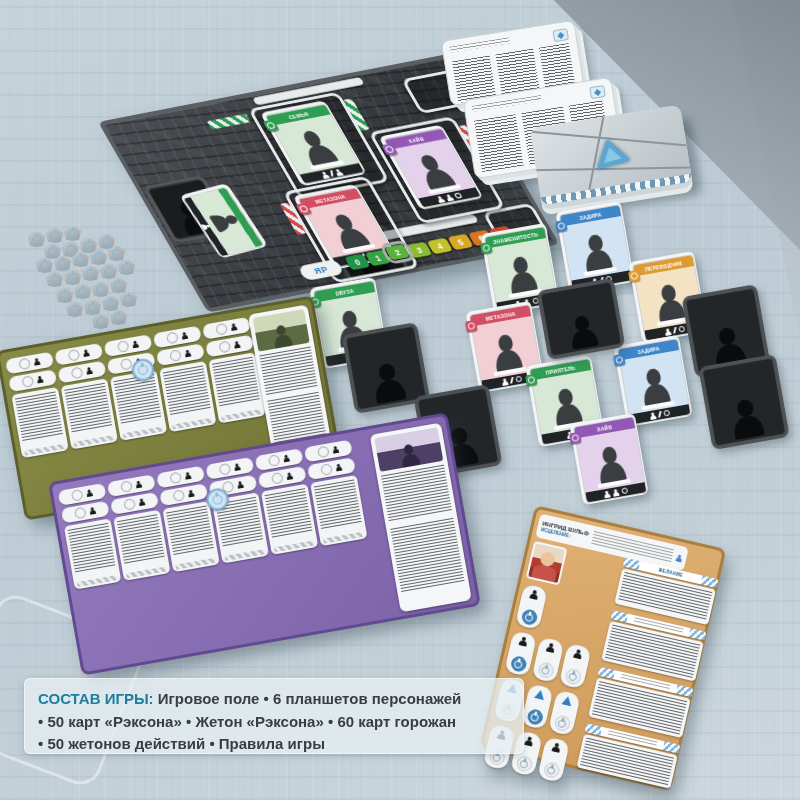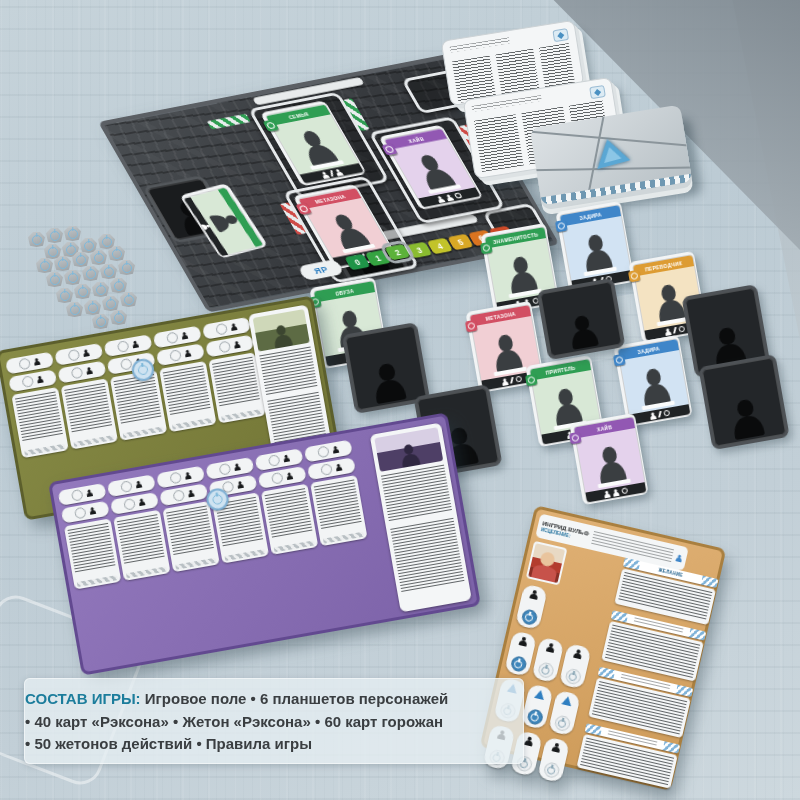--- a/index.html
+++ b/index.html
@@ -183,22 +183,22 @@
   .osech{height:9px;border-radius:3px;background:#fff;display:flex;align-items:center;justify-content:center;
     font-size:4.5px;font-weight:bold;color:#1f5f8a;letter-spacing:.3px;position:relative;overflow:hidden;
     box-shadow:0 1px 1px rgba(0,0,0,.3);}
   .osech::before,.osech::after{content:'';position:absolute;top:0;bottom:0;width:16px;
     background:repeating-linear-gradient(125deg,#7fb3d9 0 2.5px,#fff 2.5px 5px);}
   .osech::before{left:0;} .osech::after{right:0;}
   .osecb{margin-top:2px;background:#f4f6f7;border-radius:4px;padding:3px;box-sizing:border-box;
     box-shadow:0 1px 2px rgba(0,0,0,.3);}
 
   
-  .banner{position:absolute;left:24px;top:678px;width:500px;height:86px;
-    background:rgba(230,238,242,.78);border-radius:6px;padding:10px 1px;box-sizing:border-box;
+  .banner{position:absolute;left:24px;top:678px;width:500px;height:76px;
+    background:rgba(230,238,242,.78);border-radius:6px;padding:10px 14px;box-sizing:border-box;
     box-shadow:0 2px 6px rgba(60,80,90,.25), inset 0 0 0 1px rgba(255,255,255,.5);}
   .banner p{margin:0;font-size:15px;font-weight:bold;color:#3a3e41;line-height:1.5;}
   .blabel{color:#1c7d9c;}
 </style>
 </head>
 <body>
 
 <div class="bgtex"></div>
 <div class="corner-shadow2"></div>
 <div class="corner-shadow"></div>
@@ -834,15 +834,15 @@
         <span class="ftl" style="width:50px;height:5px;"></span>
       </div>
     <div class="osecb">
         <div class="ft" style="width:100%;height:28px;"></div>
       </div>
   </div>
 </div>
 
 <div class="banner">
   <p><span class="blabel">СОСТАВ ИГРЫ:</span> <span>Игровое поле  •  6 планшетов персонажей</span></p>
-  <p>•  40 карт «Рэксона»  •  Жетон «Рэксона»  •  60 карт горожан</p>
+  <p>•  50 карт «Рэксона»  •  Жетон «Рэксона»  •  60 карт горожан</p>
   <p>•  50 жетонов действий  •  Правила игры</p>
 </div>
 
 </body></html>

